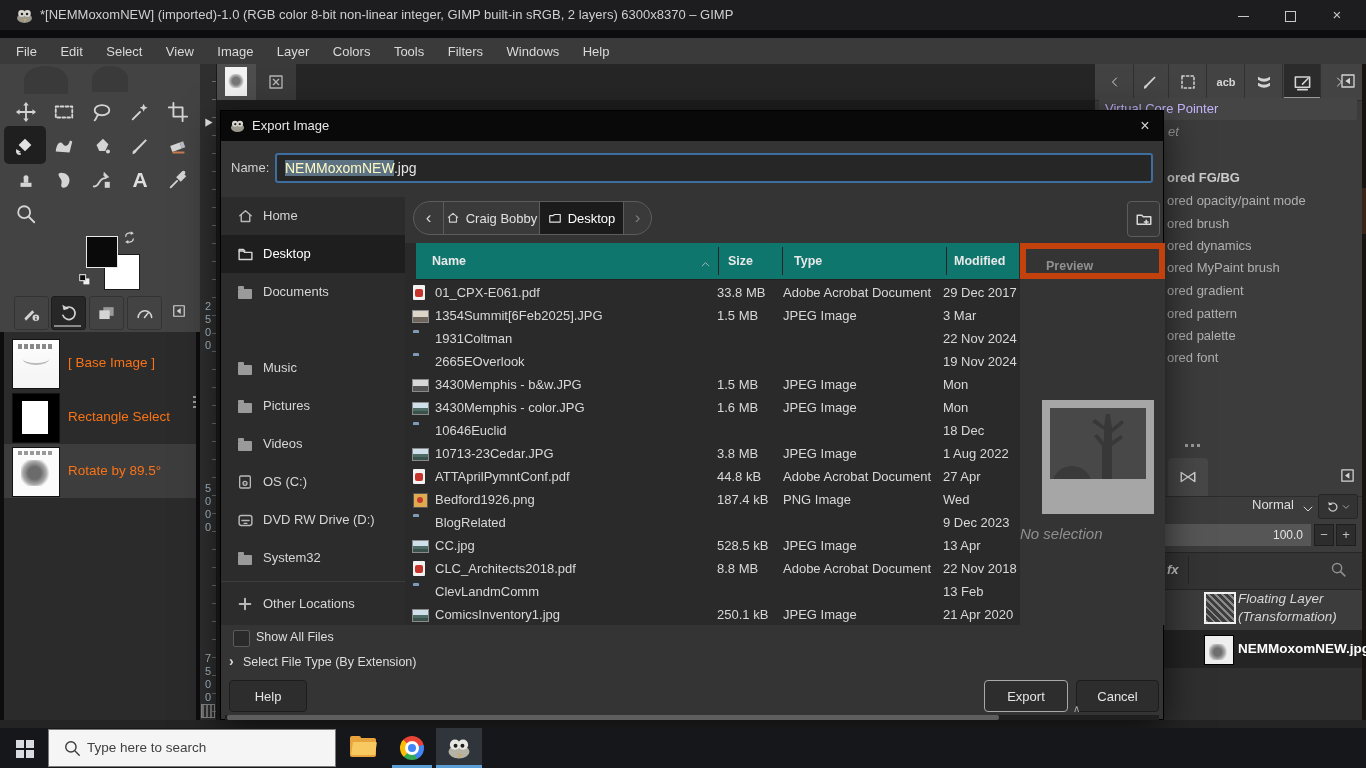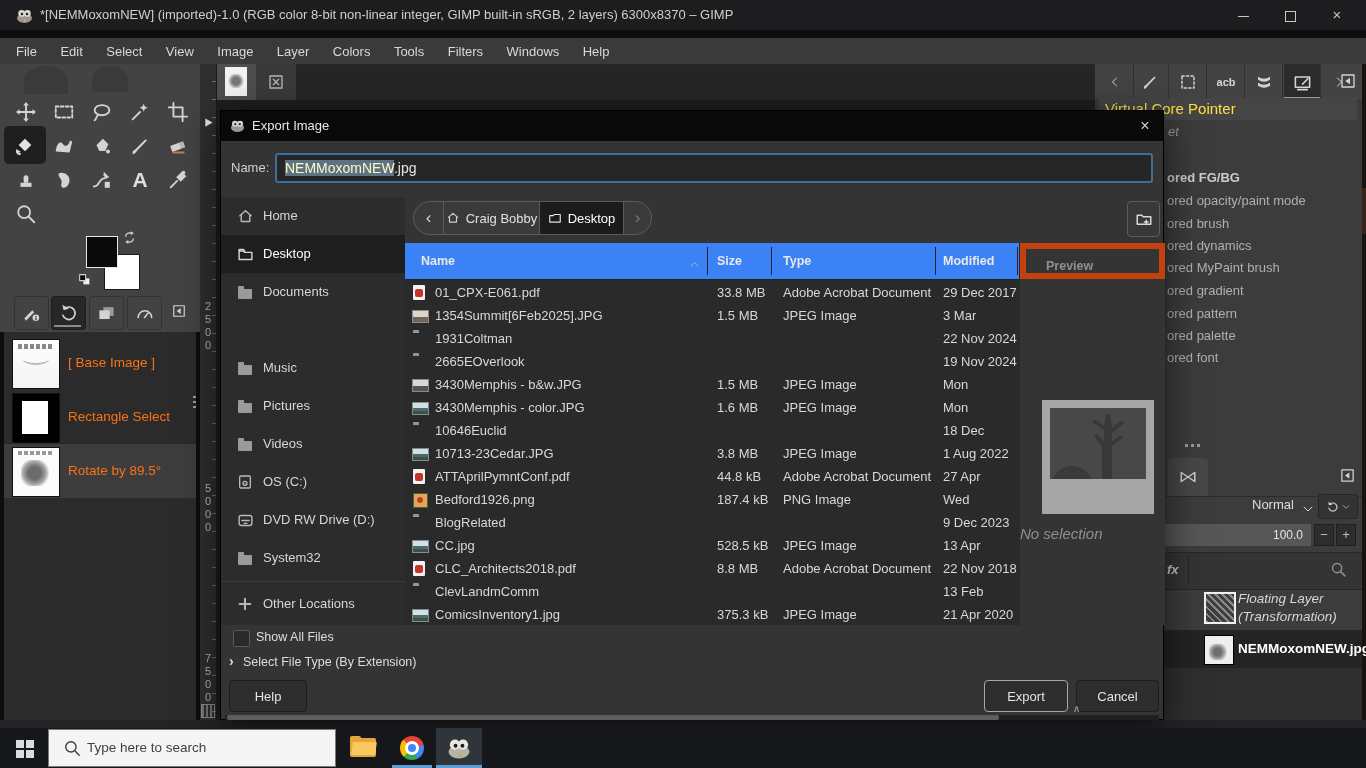--- a/index.html
+++ b/index.html
@@ -322,21 +322,21 @@
     <div class="rtab" style="left:226px;border-right:none">
         <svg width="12" height="12" viewBox="0 0 24 24">
           <path d="M9 4l8 8-8 8"></path>
         </svg>
       </div>
     <div class="a" style="left:245px;top:9px"><svg width="16" height="16" viewBox="0 0 24 24">
           <rect x="3" y="3" width="18" height="18"></rect>
           <path class="f" d="M15 7l-7 5 7 5z"></path>
         </svg></div>
 
-    <div class="a" style="left:4px;top:34px;width:258px;height:22px;background:#454545;border-radius:2px;line-height:22px;padding-left:6px;box-sizing:border-box;color:#fde047;font-size:15px;white-space:nowrap">Virtual Core Pointer</div>
+    <div class="a" style="left:4px;top:34px;width:258px;height:22px;background:#454545;border-radius:2px;line-height:22px;padding-left:6px;box-sizing:border-box;color:#c4b5fd;font-size:13px;white-space:nowrap">Virtual Core Pointer</div>
     <div class="a" style="left:73px;top:60px;font-style:italic;color:#9a9a9a;font-size:13px">et</div>
 
     <div class="si" style="top:106px;color:#cccccc;font-weight:bold">ored FG/BG</div>
     <div class="si" style="top:129px">ored opacity/paint mode</div>
     <div class="si" style="top:152px">ored brush</div>
     <div class="si" style="top:174px">ored dynamics</div>
     <div class="si" style="top:196px">ored MyPaint brush</div>
     <div class="si" style="top:219px">ored gradient</div>
     <div class="si" style="top:242px">ored pattern</div>
     <div class="si" style="top:264px">ored palette</div>
@@ -515,21 +515,21 @@
       </div>
     <div class="crumb" style="left:402px;width:29px;border-radius:0 17px 17px 0;color:#7e7e7e;font-size:17px">›</div>
     <div class="a" style="left:906px;top:90px;width:31px;height:34px;border:1px solid #5c5c5c;border-radius:4px;background:#383838;display:flex;align-items:center;justify-content:center">
         <svg width="18" height="18" viewBox="0 0 24 24" style="stroke:#d8d8d8">
           <path d="M3 7h6l2 2h10v10H3z"></path>
           <path d="M15 13.5v5M12.5 16h5"></path>
         </svg>
       </div>
 
     <div class="a" style="left:184px;top:132px;width:614px;height:382px;background:#2a2a2a;overflow:hidden">
-      <div class="a" style="left:0;top:0;width:614px;height:36px;background:#3b82f6;border-bottom:1px solid #222">
+      <div class="a" style="left:11px;top:0;width:614px;height:36px;background:#0f766e;border-bottom:1px solid #222">
         <span class="hdrcell" style="left:16px">Name</span>
         <span class="a" style="left:284px;top:13px"><svg width="11" height="11" viewBox="0 0 24 24" style="stroke:#b8b8b8">
               <path d="M5 15l7-7 7 7"></path>
             </svg></span>
         <span class="hdrcell" style="left:312px">Size</span>
         <span class="hdrcell" style="left:378px">Type</span>
         <span class="hdrcell" style="left:538px">Modified</span>
         <span class="hsep" style="left:302px"></span>
           <span class="hsep" style="left:366px"></span>
           <span class="hsep" style="left:530px"></span>
@@ -619,21 +619,21 @@
           <span class="fc" style="left:538px">22 Nov 2018</span>
         </div>
       <div class="fr" style="top:337px">
           <span class="folic"><span class="fold bfold"></span></span>
           <span class="fc" style="left:30px">ClevLandmComm</span>
           <span class="fc" style="left:538px">13 Feb</span>
         </div>
       <div class="fr" style="top:360px">
           <span class="imgic"></span>
           <span class="fc" style="left:30px">ComicsInventory1.jpg</span>
-          <span class="fc" style="left:312px">375.3 kB</span>
+          <span class="fc" style="left:312px">250.1 kB</span>
           <span class="fc" style="left:378px">JPEG Image</span>
           <span class="fc" style="left:538px">21 Apr 2020</span>
         </div>
     </div>
 
     <div class="a" style="left:798px;top:132px;width:146px;height:382px;background:#343434;border-left:1px solid #2a2a2a;box-sizing:border-box">
       <div class="a" style="left:0;top:0;width:145px;height:36px;border:6px solid #c2410c;box-sizing:border-box">
           <span style="position:absolute;left:20px;line-height:34px;font-weight:bold;color:#909090;font-size:12.5px">Preview</span>
         </div>
       <div class="a" style="left:22px;top:157px;width:112px;height:114px;background:#a6a6a6">

